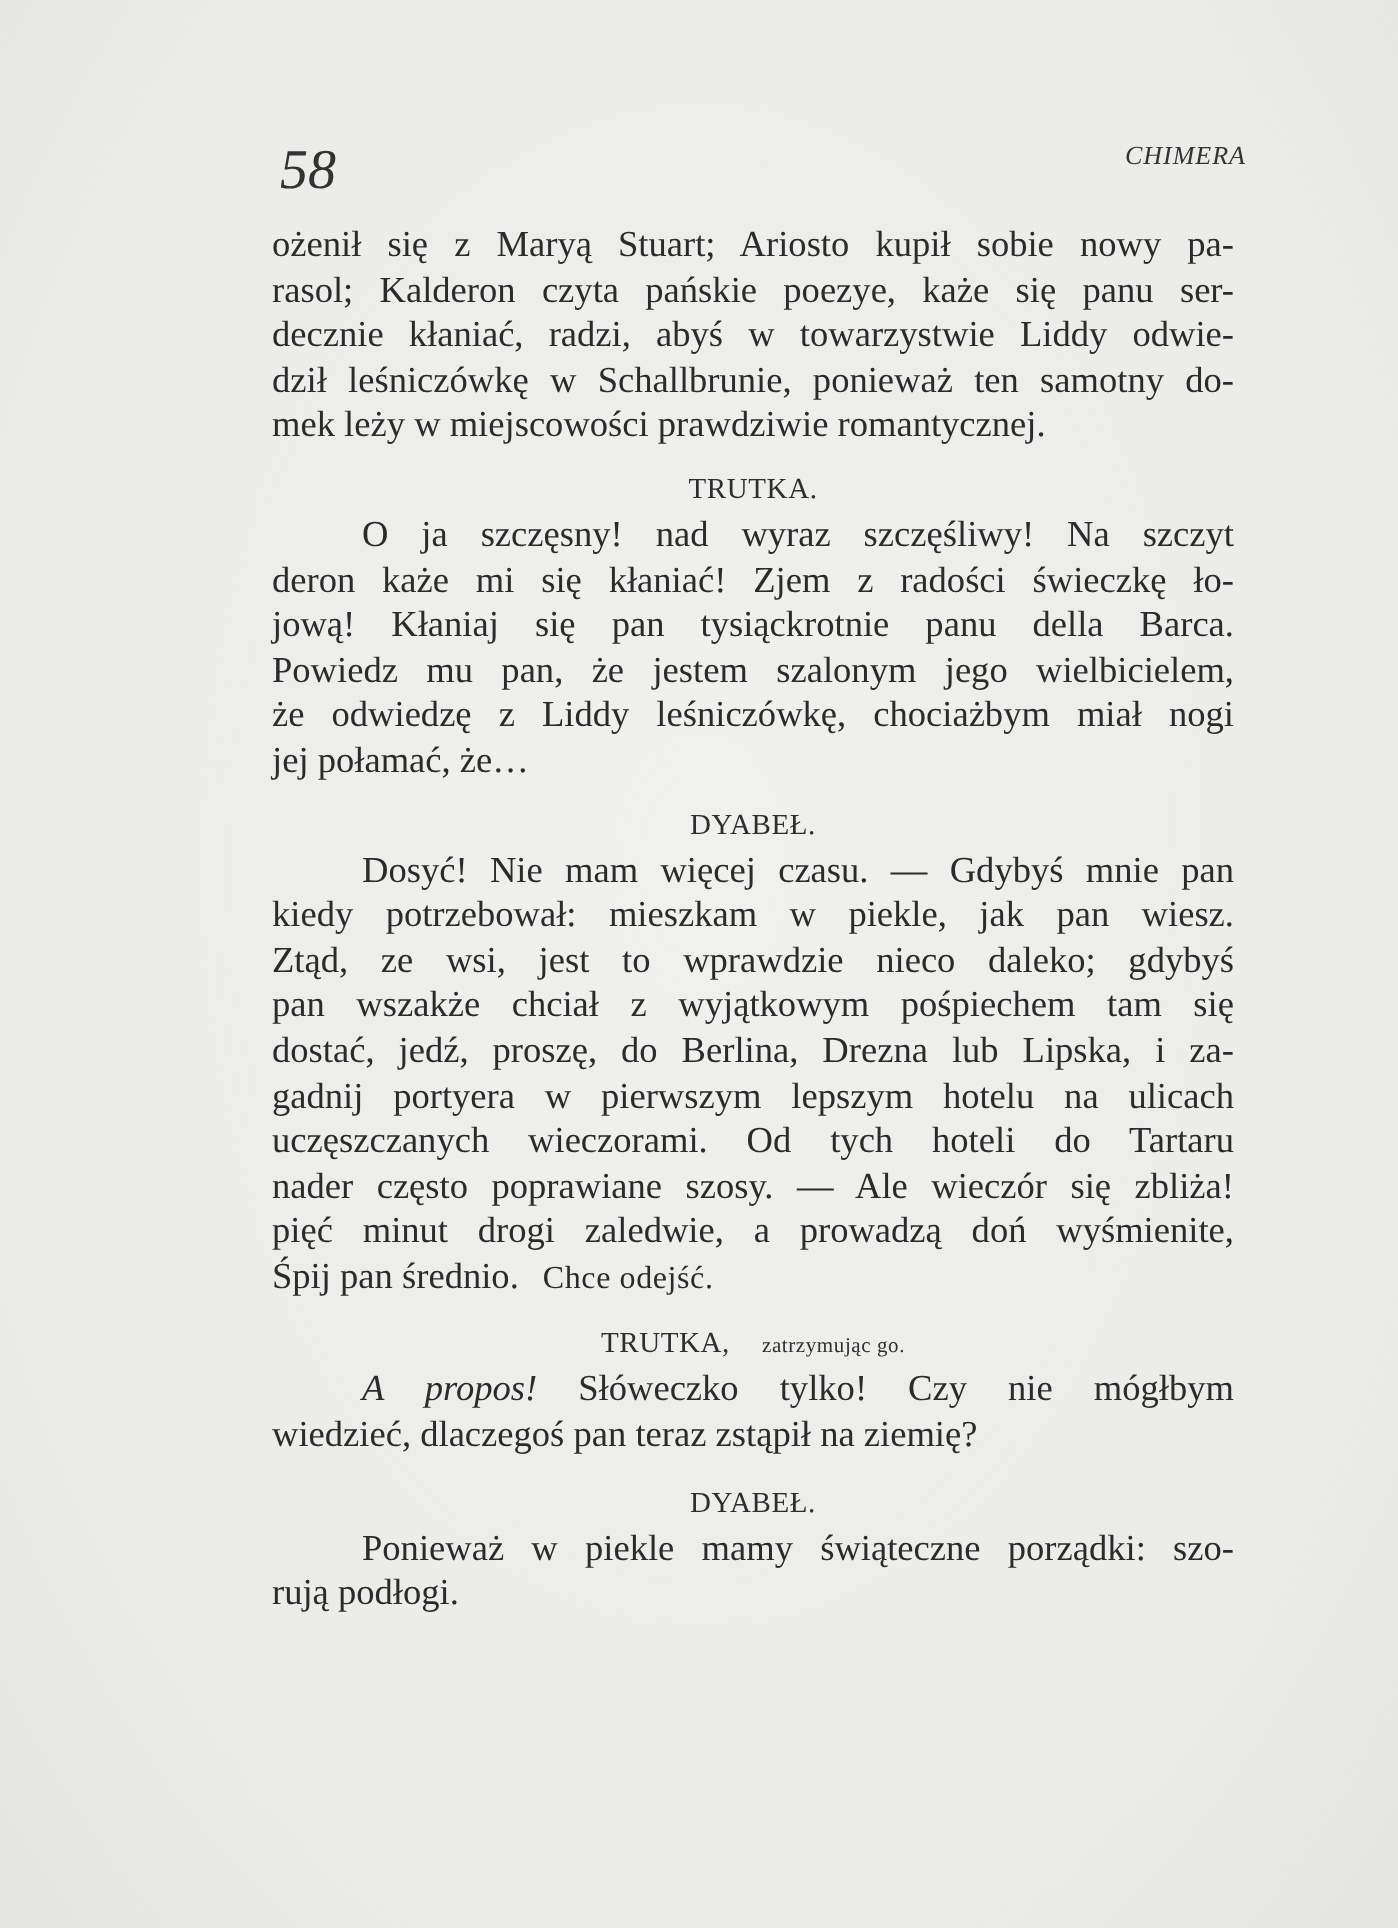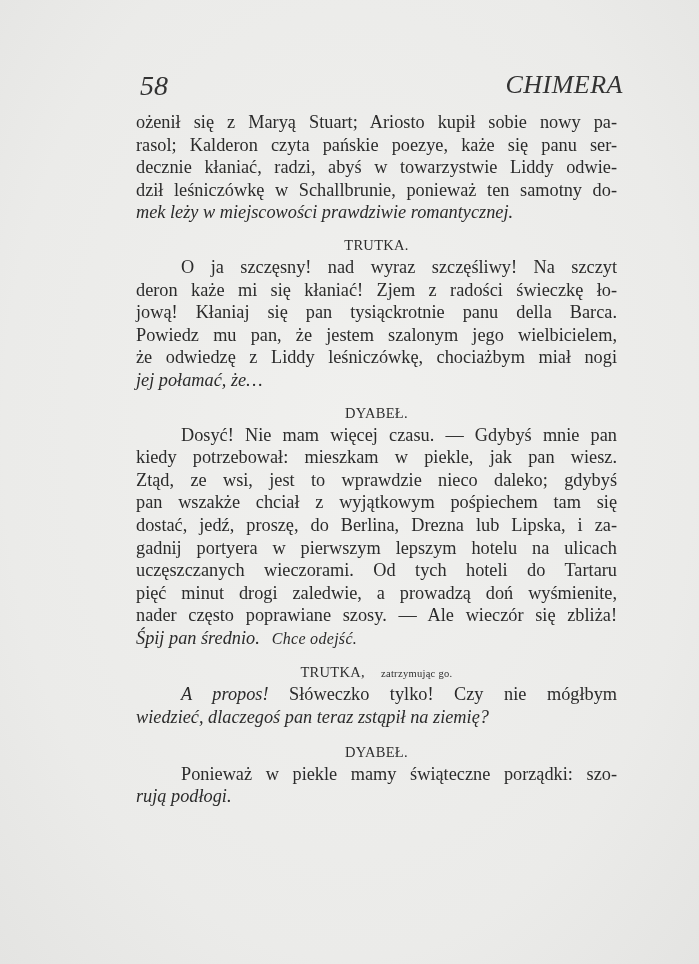--- a/index.html
+++ b/index.html
@@ -37,21 +37,21 @@
     font-style: italic;
     font-size: 28px;
     color: #333;
   }
   .book-title {
     position: absolute;
     right: 0;
     top: 0;
     font-family: "Liberation Serif", serif;
     font-style: italic;
-    font-size: 26px;
+    font-size: 13px;
     letter-spacing: 0.5px;
     color: #333;
   }
   .body-text {
     position: absolute;
     left: 136px;
     top: 111px;
     width: 481px;
     font-family: "Liberation Serif", serif;
     font-size: 18.3px;
@@ -61,21 +61,20 @@
   .line {
     display: block;
     white-space: nowrap;
     text-align: justify;
     text-align-last: justify;
     height: 22.6px;
   }
   .line.last {
     text-align: right;
     text-align-last: left;
-    font-style: italic;
   }
   .line.indent {
     padding-left: 45px;
   }
   .speaker {
     display: block;
     text-align: center;
     font-size: 14.5px;
     letter-spacing: 0.3px;
     height: 22px;
@@ -134,22 +133,22 @@
     <span class="speaker">DYABEŁ.</span>
 
     <div>
       <span class="line indent">Dosyć! Nie mam więcej czasu. — Gdybyś mnie pan</span>
       <span class="line">kiedy potrzebował: mieszkam w piekle, jak pan wiesz.</span>
       <span class="line">Ztąd, ze wsi, jest to wprawdzie nieco daleko; gdybyś</span>
       <span class="line">pan wszakże chciał z wyjątkowym pośpiechem tam się</span>
       <span class="line">dostać, jedź, proszę, do Berlina, Drezna lub Lipska, i za-</span>
       <span class="line">gadnij portyera w pierwszym lepszym hotelu na ulicach</span>
       <span class="line">uczęszczanych wieczorami. Od tych hoteli do Tartaru</span>
+      <span class="line">nader często poprawiane szosy. — Ale wieczór się zbliża!</span>
       <span class="line">pięć minut drogi zaledwie, a prowadzą doń wyśmienite,</span>
-      <span class="line">nader często poprawiane szosy. — Ale wieczór się zbliża!</span>
       <span class="line last"><span>Śpij pan średnio.</span><span class="stage-dir">Chce odejść.</span></span>
     </div>
 
     <div class="gap-med"></div>
     <span class="speaker"><span>TRUTKA,</span><span class="stage-dir">zatrzymując go.</span></span>
 
     <div>
       <span class="line indent"><span class="ital">A propos!</span><span> Słóweczko tylko! Czy nie mógłbym</span></span>
       <span class="line last">wiedzieć, dlaczegoś pan teraz zstąpił na ziemię?</span>
     </div>

